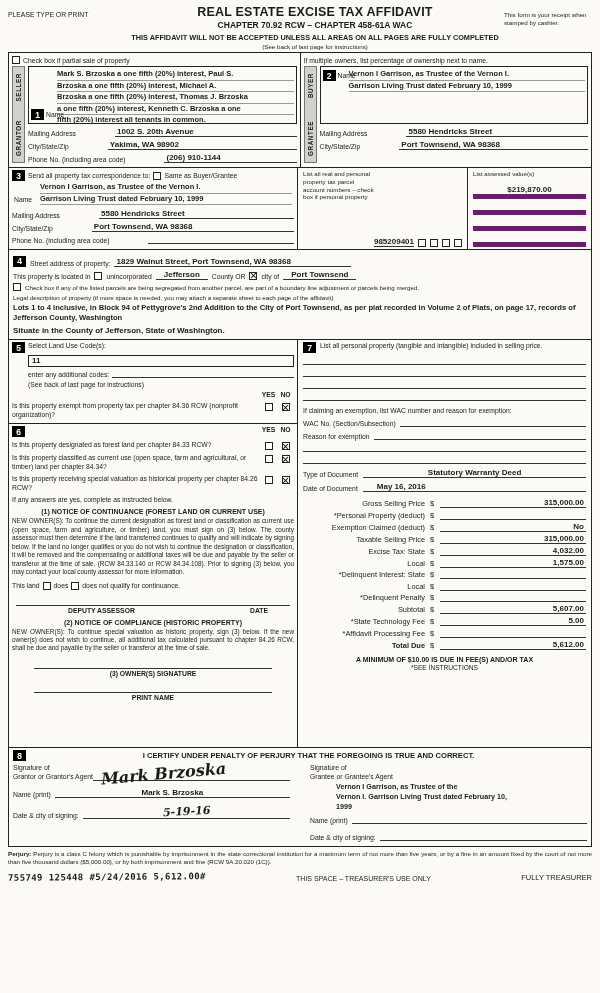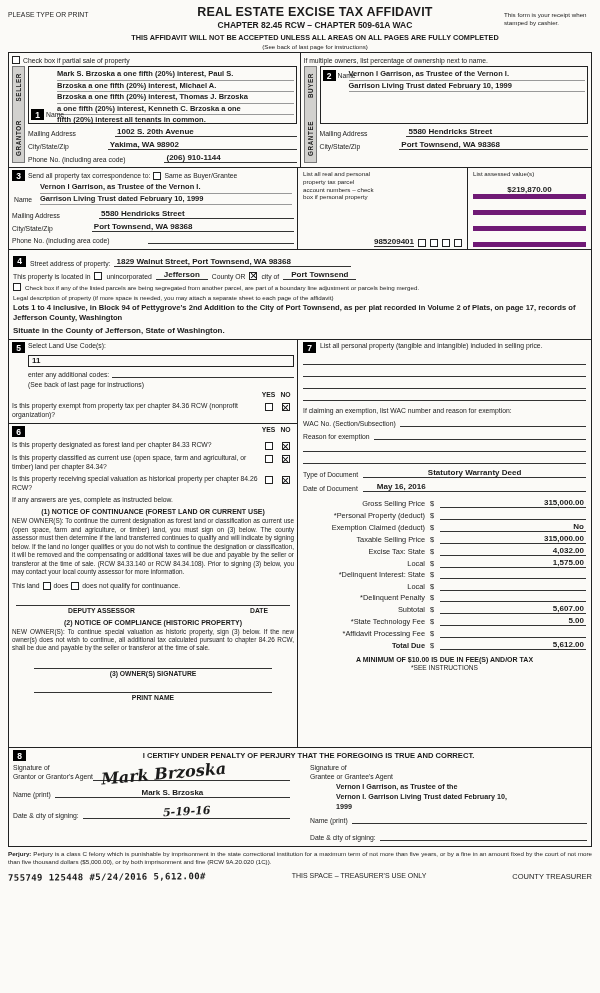--- a/index.html
+++ b/index.html
@@ -107,37 +107,37 @@
   .siglbl{line-height:1.2;white-space:nowrap;}
   .sigline{flex:1;border-bottom:1px solid #333;height:12px;position:relative;}
   .handwriting{font-family:"DejaVu Serif",serif;font-style:italic;font-weight:700;}
   .sig1{position:absolute;left:8px;bottom:-3px;font-size:16px;transform:rotate(-5deg);white-space:nowrap;}
   .nprow{display:flex;align-items:flex-end;gap:4px;margin-top:7px;}
   .npval{flex:1;border-bottom:1px solid #333;min-height:10px;text-align:center;font-weight:700;}
   .hwdate{font-size:11px;transform:rotate(-3deg);display:inline-block;}
   .trust{font-weight:700;font-size:7.2px;line-height:1.4;margin:1px 0 0 26px;}
   
   .perjury{font-size:6.2px;line-height:1.35;margin-top:3px;text-align:justify;}
-  .botrow{display:flex;margin-top:5px;gap:8px;}
+  .botrow{display:flex;align-items:flex-end;margin-top:5px;gap:8px;}
   .stamp{font-family:"DejaVu Sans Mono",monospace;font-weight:700;font-size:9px;letter-spacing:.4px;white-space:nowrap;transform:rotate(-.5deg);}
   .tspace{flex:1;text-align:center;font-size:7px;}
   .ctreas{font-size:7.5px;}
 </style>
 </head>
 <body>
 
 <div class="page">
 
   <div class="hdr">
     <div class="hdr-left">
       <div class="ptp sm">PLEASE TYPE OR PRINT</div>
     </div>
     <div class="hdr-center">
       <div class="title">REAL ESTATE EXCISE TAX AFFIDAVIT</div>
-      <div class="chapter">CHAPTER 82.45 RCW – CHAPTER 509-61A WAC</div>
+      <div class="chapter">CHAPTER 70.92 RCW – CHAPTER 458-61A WAC</div>
       <div class="warn">THIS AFFIDAVIT WILL NOT BE ACCEPTED UNLESS ALL AREAS ON ALL PAGES ARE FULLY COMPLETED</div>
       <div class="seeback xs">(See back of last page for instructions)</div>
     </div>
     <div class="hdr-right xs">This form is your receipt when stamped by cashier.</div>
   </div>
 
   <div class="frame">
 
     <div class="parties">
 
@@ -538,16 +538,16 @@
   </div>
 
   <div class="perjury">
     <span class="b">Perjury:</span>
     <span>Perjury is a class C felony which is punishable by imprisonment in the state correctional institution for a maximum term of not more than five years, or by a fine in an amount fixed by the court of not more than five thousand dollars ($5,000.00), or by both imprisonment and fine (RCW 9A.20.020 (1C)).</span>
   </div>
 
   <div class="botrow">
     <span class="stamp">755749 125448 #5/24/2016 5,612.00#</span>
     <span class="tspace">THIS SPACE – TREASURER'S USE ONLY</span>
-    <span class="ctreas">COUNTY TREASURER</span>
+    <span class="ctreas">FULLY TREASURER</span>
   </div>
 
 </div>
 
 </body></html>

